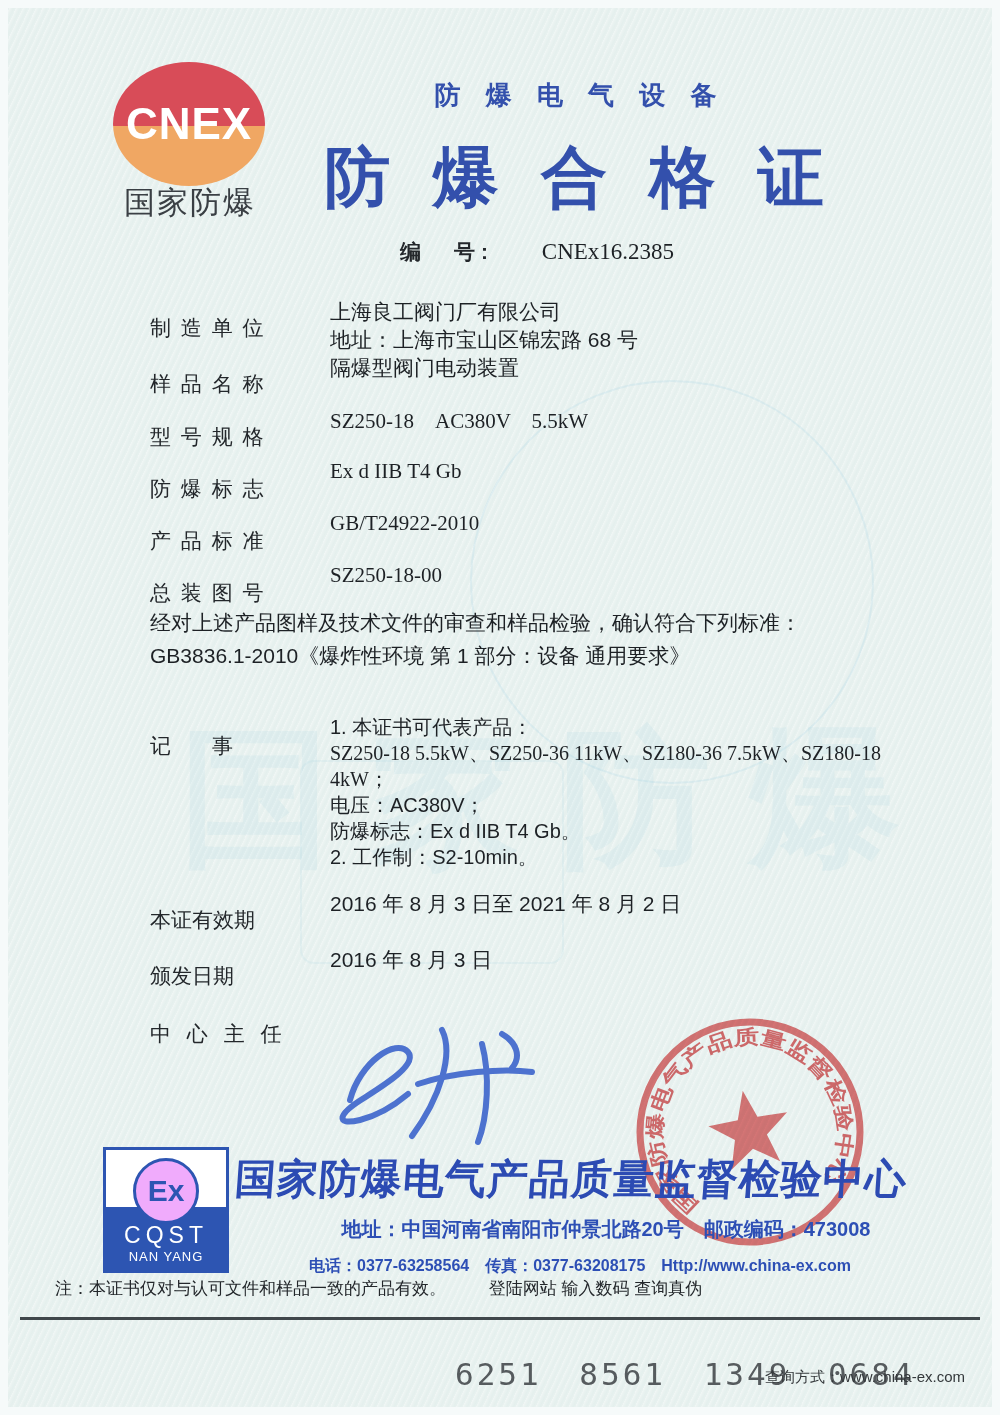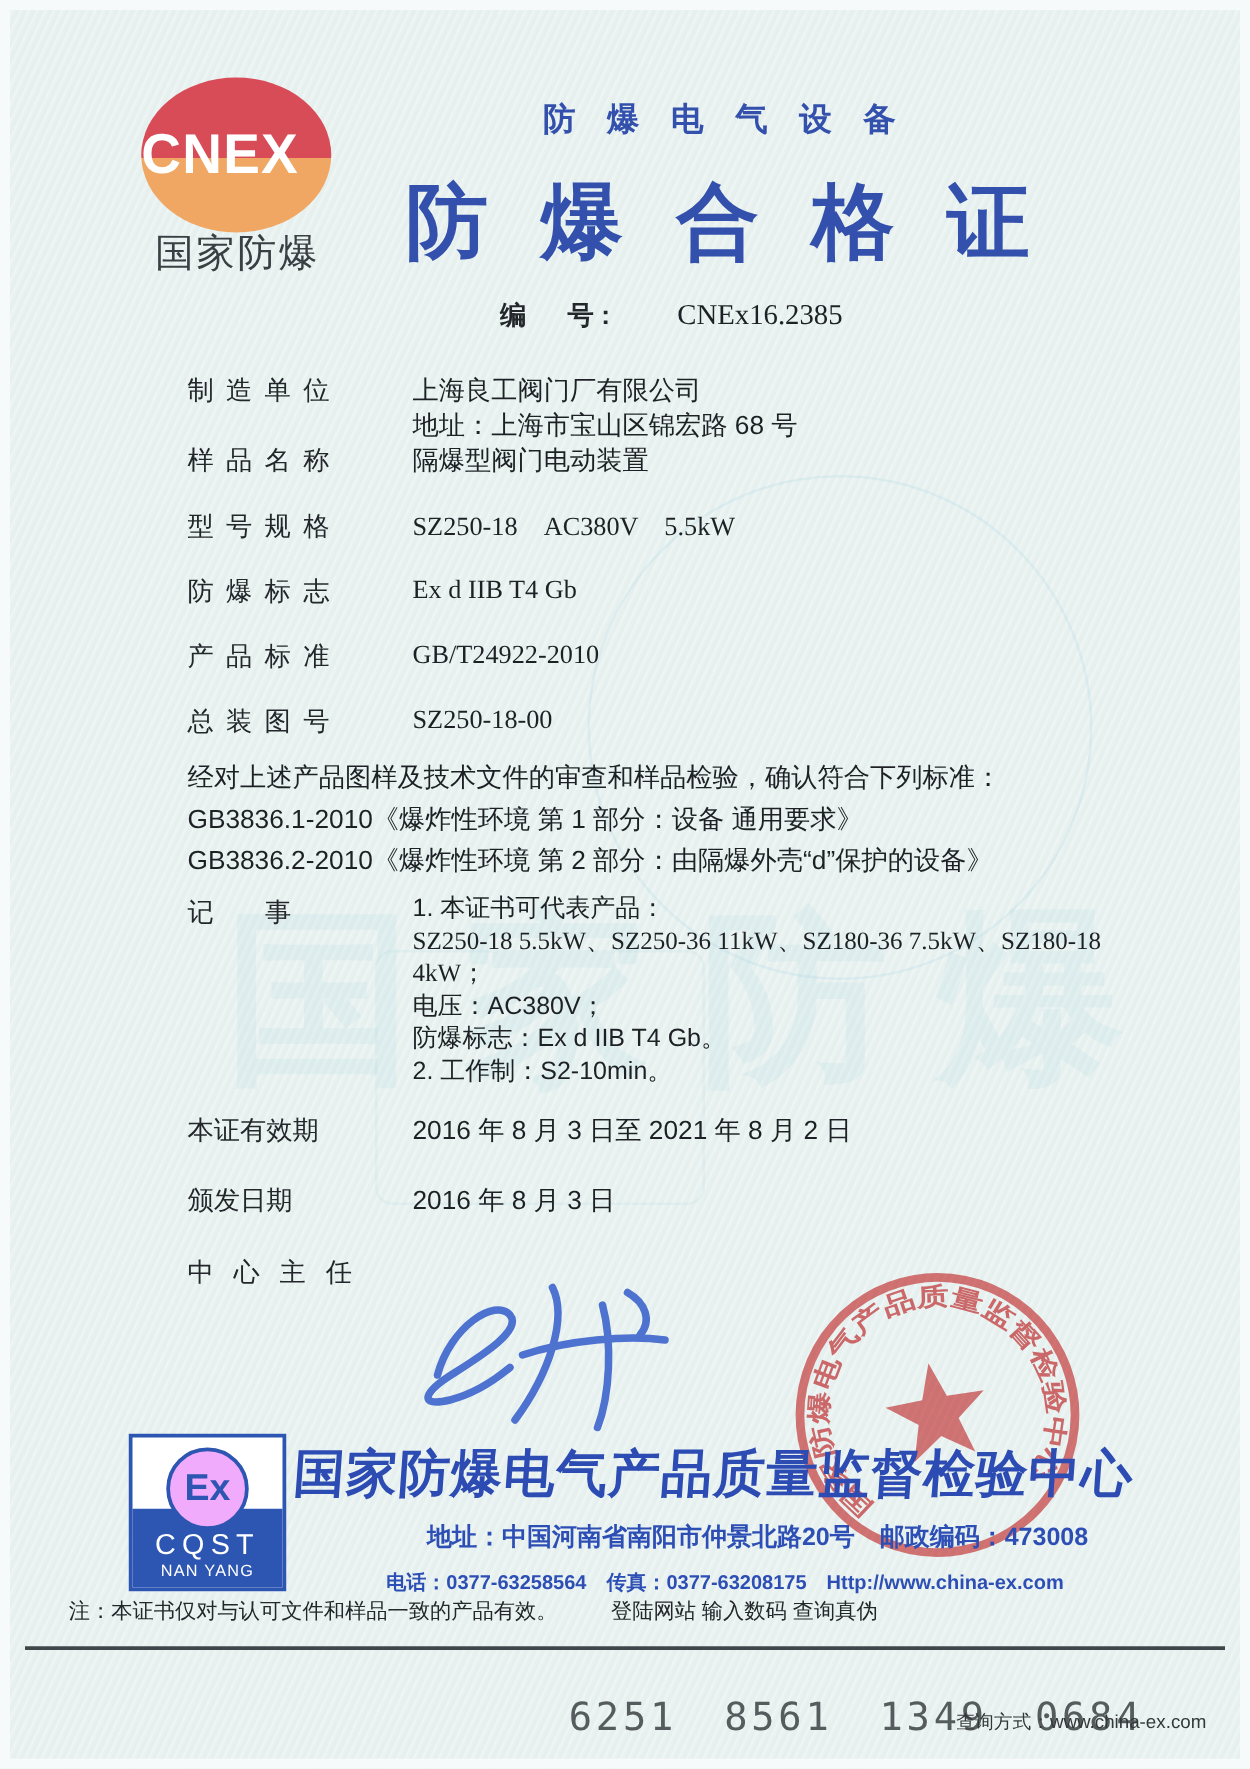--- a/index.html
+++ b/index.html
@@ -15,31 +15,31 @@
     color:#20252a;
   }
   .abs{position:absolute;}
   
   .wm-text{left:180px;top:700px;font-size:150px;font-weight:700;color:rgba(150,205,225,.12);letter-spacing:40px;white-space:nowrap;}
   .wm-circle{left:470px;top:380px;width:400px;height:400px;border:2px solid rgba(150,205,225,.18);border-radius:50%;}
   .wm-circle2{left:300px;top:760px;width:260px;height:200px;border:2px solid rgba(150,205,225,.12);border-radius:14px;}
   
   .cnex{left:113px;top:62px;width:152px;height:124px;border-radius:50%;
     background:linear-gradient(to bottom,#d84c58 0 52%, #f0a763 52% 100%);
-    display:flex;align-items:center;justify-content:flex-start;}
+    display:flex;align-items:center;justify-content:center;}
   .cnex span{color:#ffffff;font-size:44px;font-weight:900;letter-spacing:1px;transform:scaleY(1.02);}
   .cnex-caption{left:95px;top:182px;width:190px;text-align:center;font-size:31px;color:#3a3f44;letter-spacing:2px;}
   
   .subtitle{left:300px;top:78px;width:560px;text-align:center;font-size:26px;font-weight:700;color:#3350ac;letter-spacing:9px;white-space:nowrap;}
   .title{left:255px;top:133px;width:650px;text-align:center;font-size:66px;font-weight:700;color:#3350ac;letter-spacing:12px;white-space:nowrap;}
   .certno{left:400px;top:238px;font-size:21px;white-space:nowrap;}
   .certno .lbl{font-weight:700;letter-spacing:6px;color:#23272b;}
   .certno .val{font-family:Liberation Serif, serif;font-size:23px;margin-left:42px;color:#1d2125;}
   
-  .flabel{left:150px;width:180px;font-size:21px;color:#23272b;letter-spacing:2px;white-space:nowrap;}
+  .flabel{left:150px;width:180px;font-size:21px;color:#23272b;letter-spacing:2px;white-space:nowrap;margin-top:16px;}
   .fvalue{left:330px;font-size:21px;color:#1d2125;white-space:nowrap;}
   .serif{font-family:"Liberation Serif", serif;}
   
   .statement{left:150px;top:606px;font-size:21px;line-height:33px;color:#1d2125;white-space:nowrap;}
   
   .notes-val{left:330px;top:714px;font-size:20px;line-height:26px;color:#1d2125;white-space:nowrap;}
   .notes-val .latin{font-family:"Liberation Serif", serif;}
   
   .sig{left:320px;top:1022px;}
   
@@ -97,21 +97,20 @@
 
   <div class="abs flabel" style="top:511px">产 品 标 准</div>
   <div class="abs fvalue serif" style="top:511px">GB/T24922-2010</div>
 
   <div class="abs flabel" style="top:563px">总 装 图 号</div>
   <div class="abs fvalue serif" style="top:563px">SZ250-18-00</div>
 
   <div class="abs statement">
     <div>经对上述产品图样及技术文件的审查和样品检验，确认符合下列标准：</div>
     <div>GB3836.1-2010《爆炸性环境 第 1 部分：设备 通用要求》</div>
-    <div>GB3836.2-2010《爆炸性环境 第 2 部分：由隔爆外壳“d”保护的设备》</div>
   </div>
 
   <div class="abs flabel" style="top:716px;letter-spacing:10px">记　事</div>
   <div class="abs notes-val">
     <div>1. 本证书可代表产品：</div>
     <div class="latin">SZ250-18 5.5kW、SZ250-36 11kW、SZ180-36 7.5kW、SZ180-18</div>
     <div class="latin">4kW；</div>
     <div>电压：AC380V；</div>
     <div>防爆标志：Ex d IIB T4 Gb。</div>
     <div>2. 工作制：S2-10min。</div>

